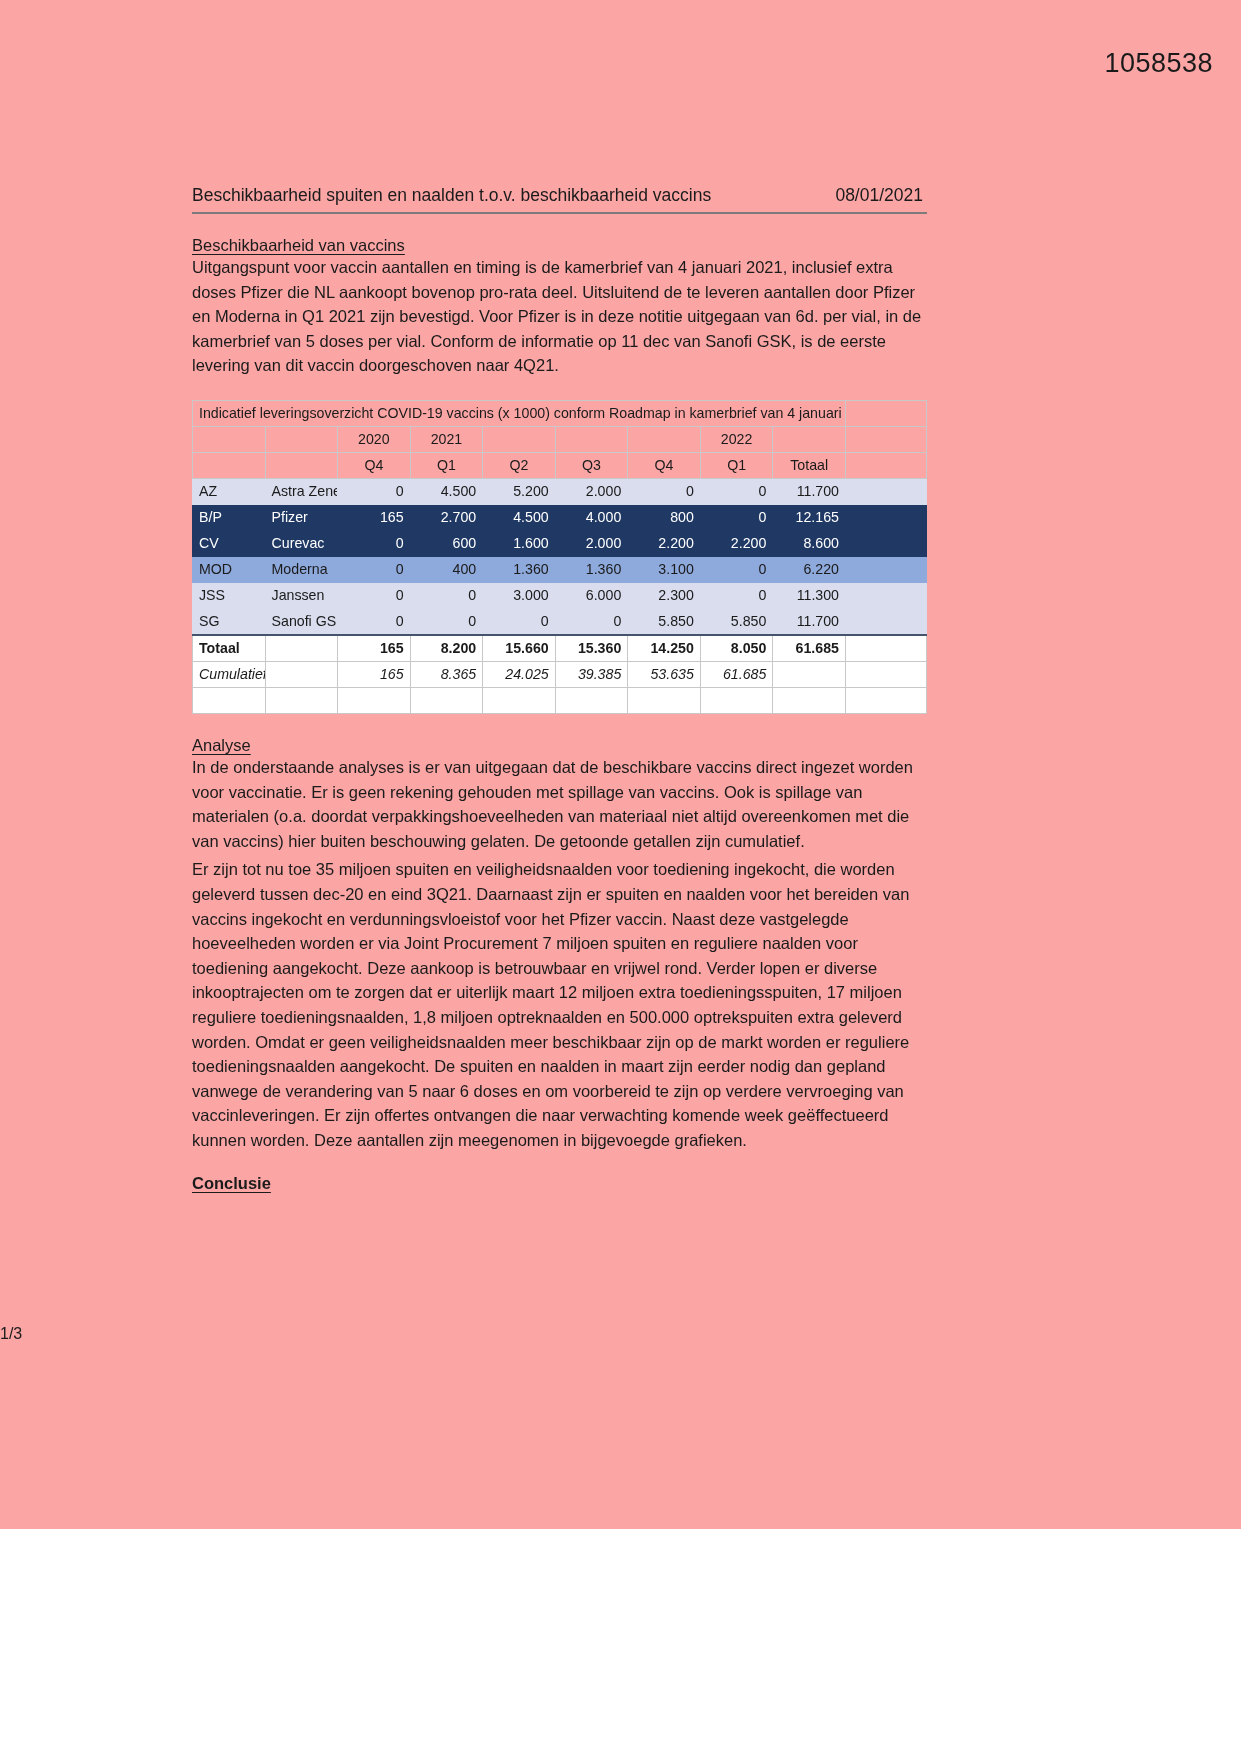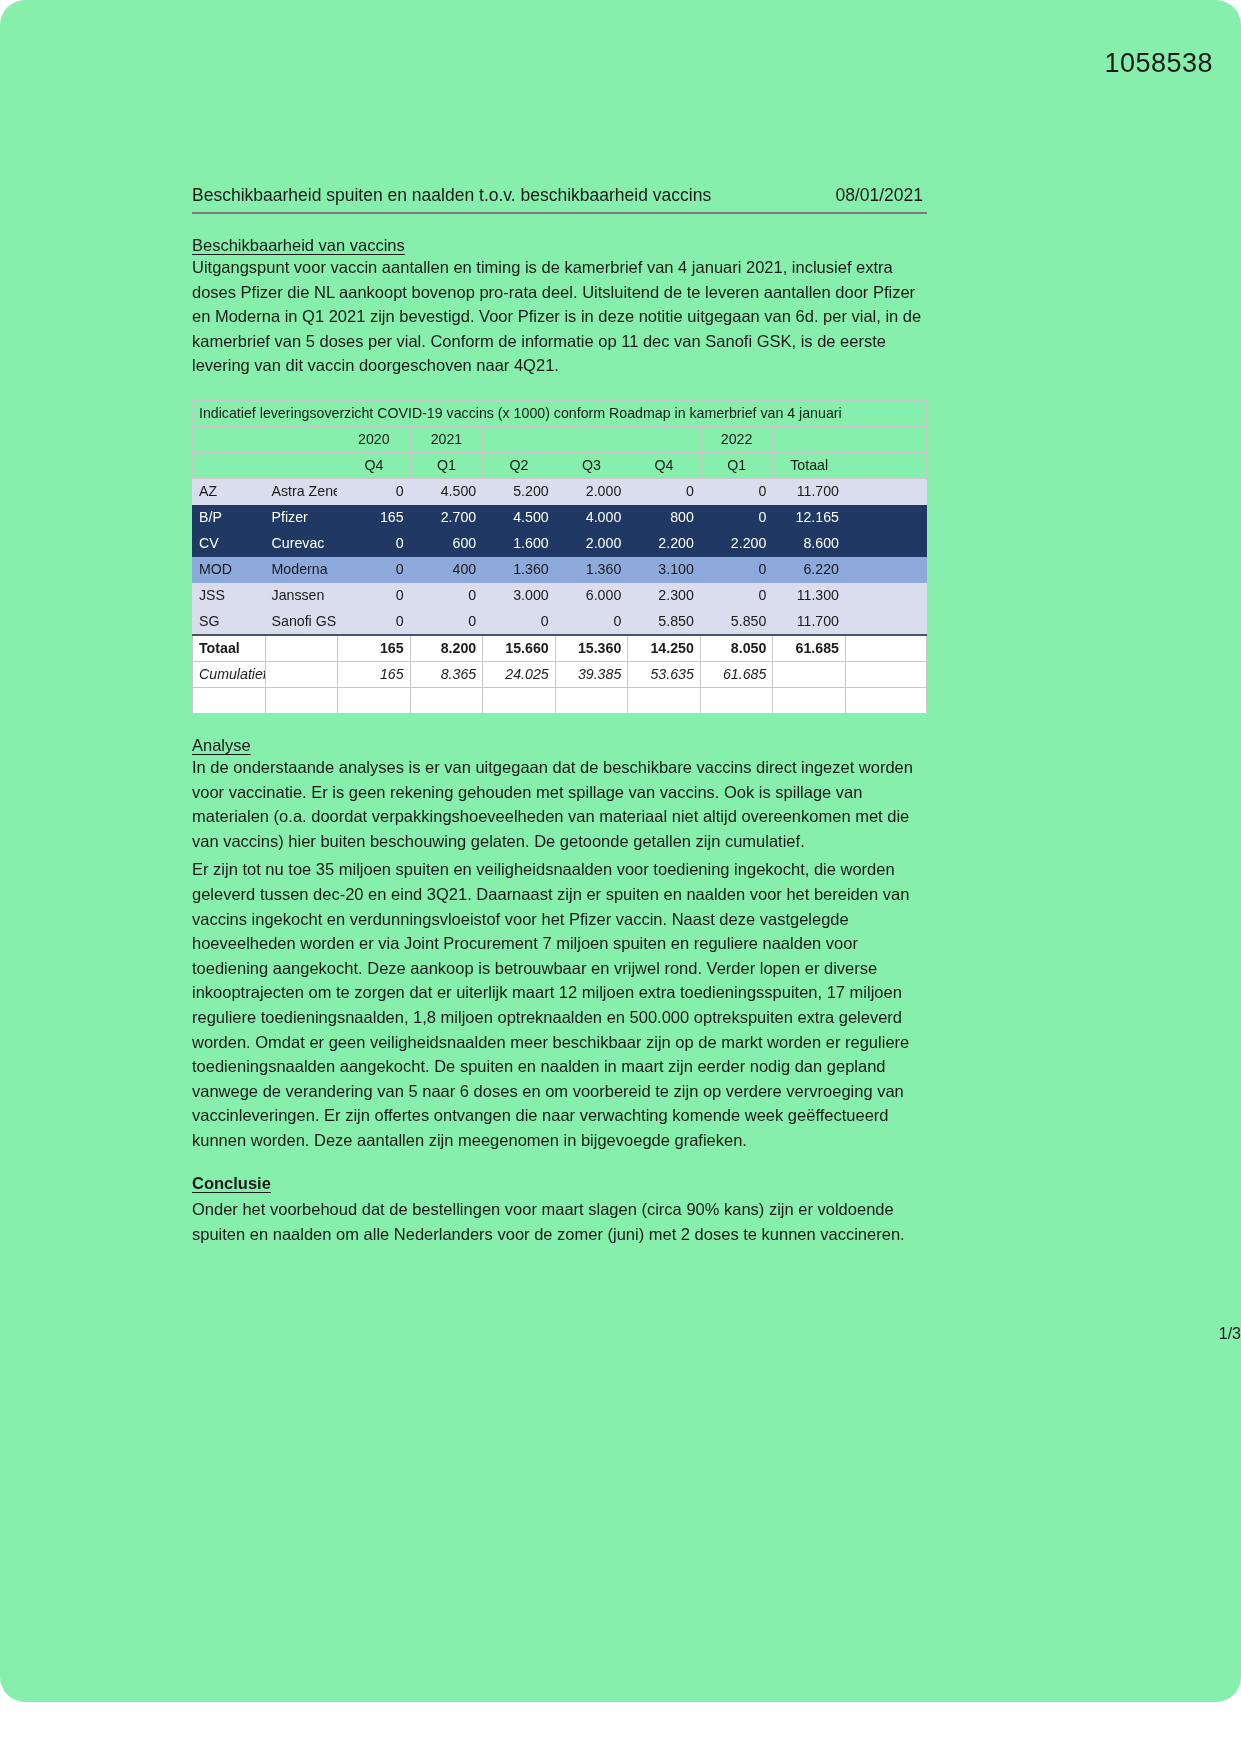--- a/index.html
+++ b/index.html
@@ -11,24 +11,23 @@
     width: 1241px;
     height: 1754px;
     font-family: "Liberation Sans", sans-serif;
     color: #000000;
     position: relative;
     overflow: hidden;
   }
   .page {
     position: relative;
     width: 1241px;
-    height: 1702px;
-    background: #86efac;
+    height: 1529px;
+    background: #fca5a5;
     box-sizing: border-box;
-    border-radius: 25px;
   }
 
   
   .doc-number {
     position: absolute;
     top: 48px;
     right: 28px;
     font-size: 27px;
     letter-spacing: 0.5px;
     color: #1a1a1a;
@@ -119,21 +118,21 @@
     background: #ffffff;
   }
   tr.row-blank td { height: 21px; background: #ffffff; }
 
   
   .footer {
     position: absolute;
     left: 0;
     right: 0;
     top: 1325px;
-    text-align: right;
+    text-align: left;
     font-size: 16px;
     color: #1b1b1b;
   }
 </style>
 </head>
 <body>
 
 <div class="page">
 
   <div class="doc-number">1058538</div>
@@ -291,19 +290,18 @@
           </tr>
         </tbody>
       </table>
     </div>
 
     <div class="section-heading">Analyse</div>
     <p class="body">In de onderstaande analyses is er van uitgegaan dat de beschikbare vaccins direct ingezet worden voor vaccinatie. Er is geen rekening gehouden met spillage van vaccins. Ook is spillage van materialen (o.a. doordat verpakkingshoeveelheden van materiaal niet altijd overeenkomen met die van vaccins) hier buiten beschouwing gelaten. De getoonde getallen zijn cumulatief.</p>
     <p class="body spaced">Er zijn tot nu toe 35 miljoen spuiten en veiligheidsnaalden voor toediening ingekocht, die worden geleverd tussen dec-20 en eind 3Q21. Daarnaast zijn er spuiten en naalden voor het bereiden van vaccins ingekocht en verdunningsvloeistof voor het Pfizer vaccin. Naast deze vastgelegde hoeveelheden worden er via Joint Procurement 7 miljoen spuiten en reguliere naalden voor toediening aangekocht. Deze aankoop is betrouwbaar en vrijwel rond. Verder lopen er diverse inkooptrajecten om te zorgen dat er uiterlijk maart 12 miljoen extra toedieningsspuiten, 17 miljoen reguliere toedieningsnaalden, 1,8 miljoen optreknaalden en 500.000 optrekspuiten extra geleverd worden. Omdat er geen veiligheidsnaalden meer beschikbaar zijn op de markt worden er reguliere toedieningsnaalden aangekocht. De spuiten en naalden in maart zijn eerder nodig dan gepland vanwege de verandering van 5 naar 6 doses en om voorbereid te zijn op verdere vervroeging van vaccinleveringen. Er zijn offertes ontvangen die naar verwachting komende week geëffectueerd kunnen worden. Deze aantallen zijn meegenomen in bijgevoegde grafieken.</p>
 
     <div class="section-heading bold">Conclusie</div>
-    <p class="body spaced">Onder het voorbehoud dat de bestellingen voor maart slagen (circa 90% kans) zijn er voldoende spuiten en naalden om alle Nederlanders voor de zomer (juni) met 2 doses te kunnen vaccineren.</p>
 
   </div>
 
   <div class="footer">1/3</div>
 
 </div>
 
 </body></html>

